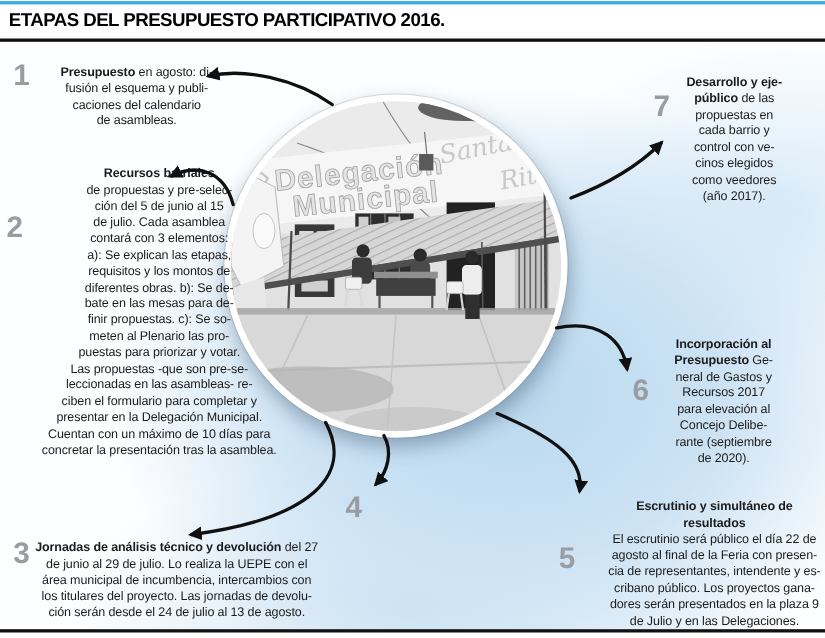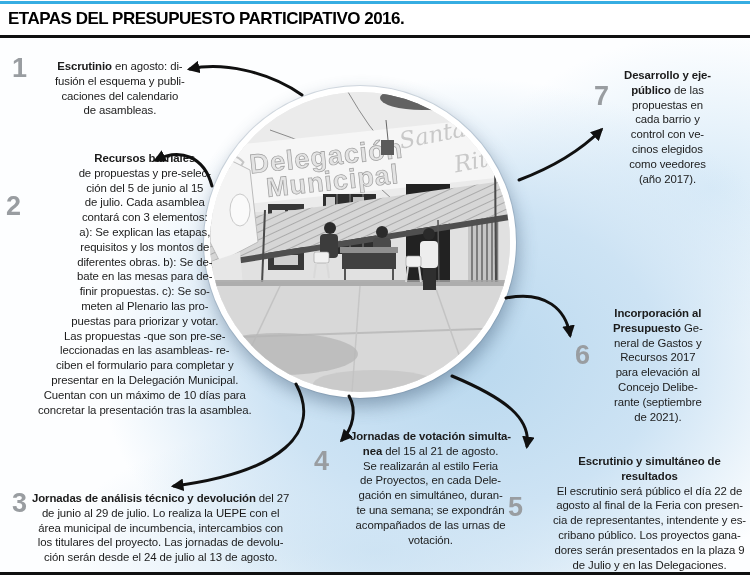--- a/index.html
+++ b/index.html
@@ -195,21 +195,21 @@
   </svg>
 
   <div class="stage-num n1">1</div>
   <div class="stage-num n2">2</div>
   <div class="stage-num n3">3</div>
   <div class="stage-num n4">4</div>
   <div class="stage-num n5">5</div>
   <div class="stage-num n6">6</div>
   <div class="stage-num n7">7</div>
 
-  <p class="stage-text t1"><b>Escrutinio</b><span> en agosto: di-
+  <p class="stage-text t1"><b>Presupuesto</b><span> en agosto: di-
 fusión el esquema y publi-
 caciones del calendario
 de asambleas.</span></p>
   <p class="stage-text t2"><b>Recursos barriales</b><span>
 de propuestas y pre-selec-
 ción del 5 de junio al 15
 de julio. Cada asamblea
 contará con 3 elementos:
 a): Se explican las etapas,
 requisitos y los montos de
@@ -222,43 +222,35 @@
 leccionadas en las asambleas- re-
 ciben el formulario para completar y
 presentar en la Delegación Municipal.
 Cuentan con un máximo de 10 días para
 concretar la presentación tras la asamblea.</span></p>
   <p class="stage-text t3"><b>Jornadas de análisis técnico y devolución</b><span> del 27
 de junio al 29 de julio. Lo realiza la UEPE con el
 área municipal de incumbencia, intercambios con
 los titulares del proyecto. Las jornadas de devolu-
 ción serán desde el 24 de julio al 13 de agosto.</span></p>
-  <p class="stage-text t4"><b>Jornadas de votación simulta-
-nea</b><span> del 15 al 21 de agosto.
-Se realizarán al estilo Feria
-de Proyectos, en cada Dele-
-gación en simultáneo, duran-
-te una semana; se expondrán
-acompañados de las urnas de
-votación.</span></p>
   <p class="stage-text t5"><b>Escrutinio y simultáneo de resultados</b><span>
 El escrutinio será público el día 22 de
 agosto al final de la Feria con presen-
 cia de representantes, intendente y es-
 cribano público. Los proyectos gana-
 dores serán presentados en la plaza 9
 de Julio y en las Delegaciones.</span></p>
   <p class="stage-text t6"><b>Incorporación al
 Presupuesto</b><span> Ge-
 neral de Gastos y
 Recursos 2017
 para elevación al
 Concejo Delibe-
 rante (septiembre
-de 2021).</span></p>
+de 2020).</span></p>
   <p class="stage-text t7"><b>Desarrollo y eje-
 público</b><span> de las
 propuestas en
 cada barrio y
 control con ve-
 cinos elegidos
 como veedores
 (año 2017).</span></p>
 
 </div>

